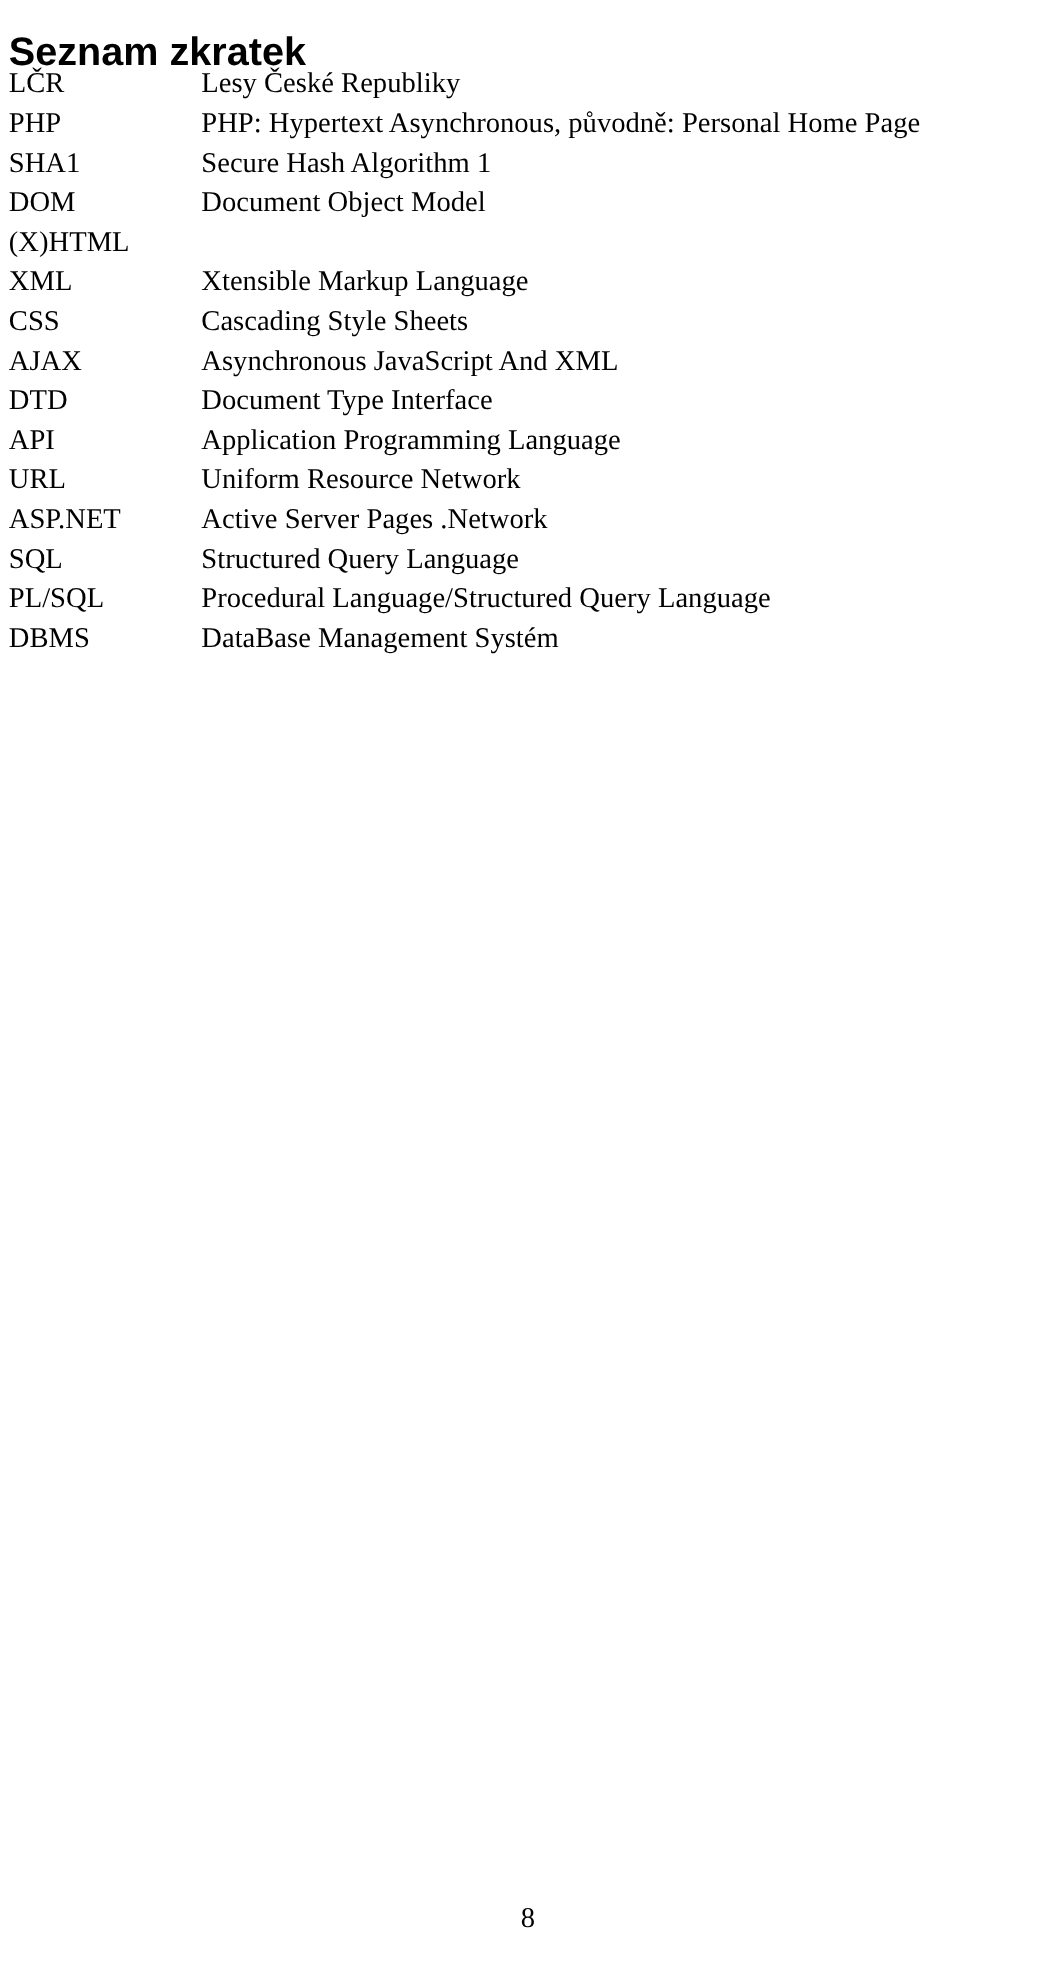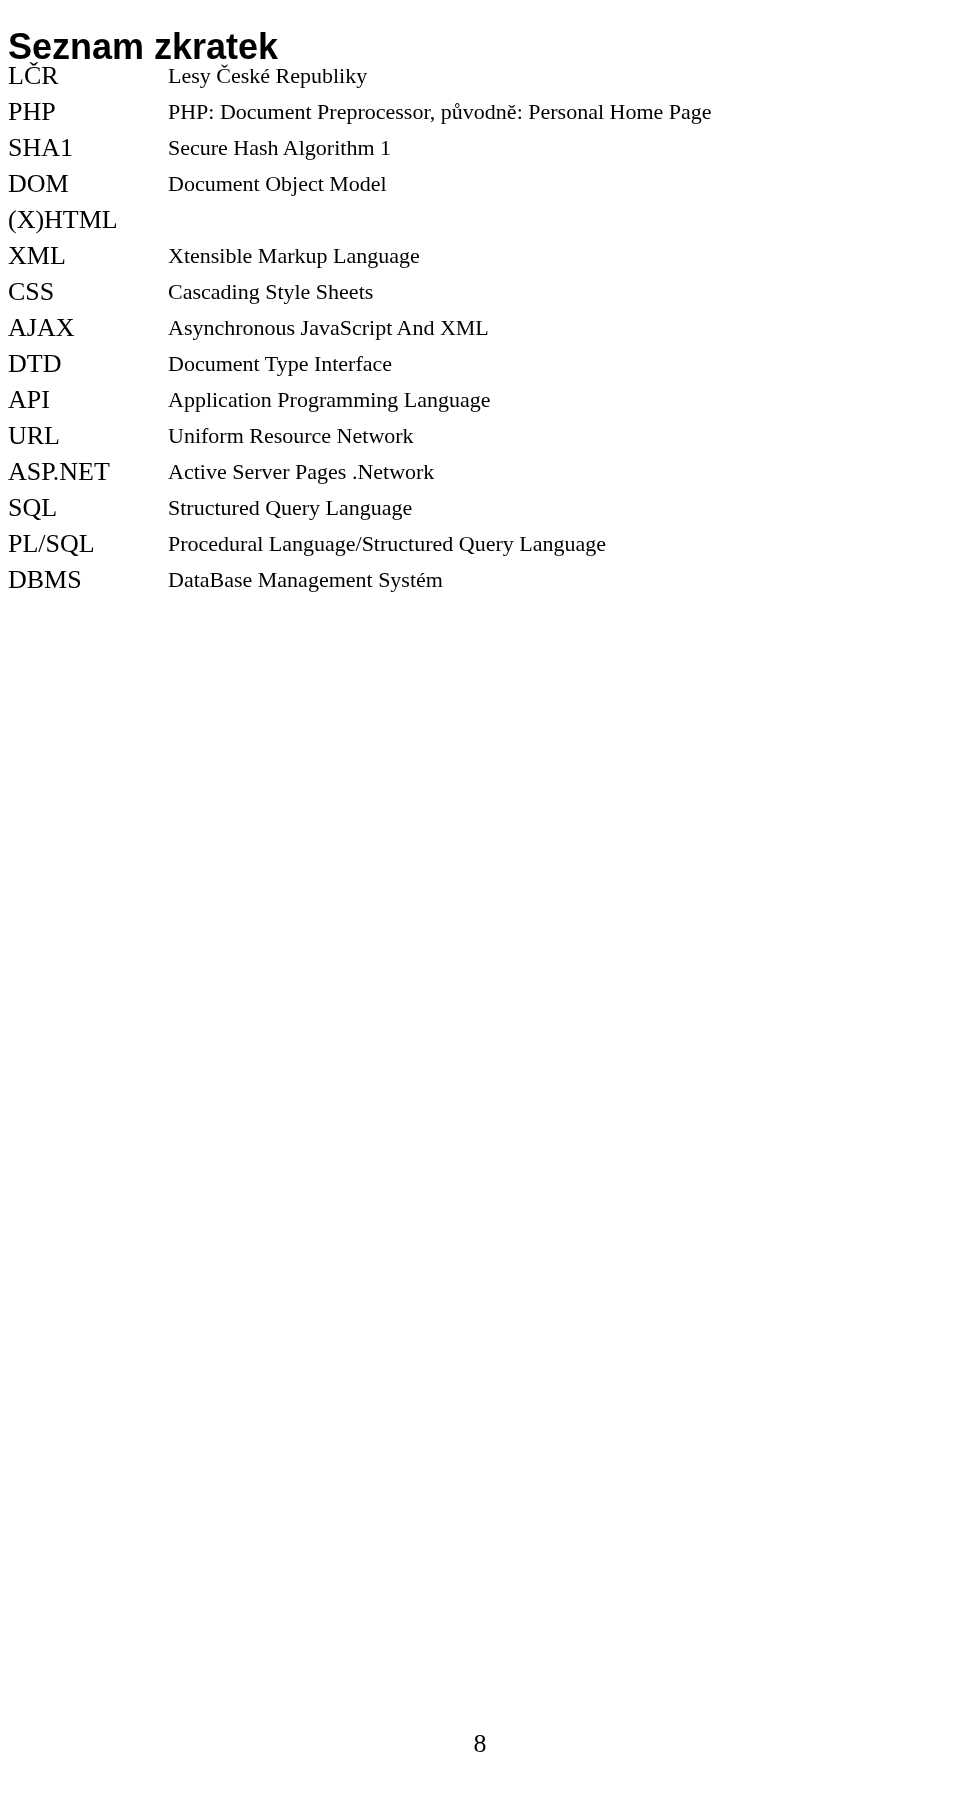--- a/index.html
+++ b/index.html
@@ -53,22 +53,23 @@
     width: 160px;
     flex: 0 0 160px;
     font-family: "Liberation Serif", "DejaVu Serif", serif;
     font-size: 26px;
     color: #000000;
   }
 
   .abbrev-def {
     flex: 1 1 auto;
     font-family: "Liberation Serif", "DejaVu Serif", serif;
-    font-size: 22px;
+    font-size: 26px;
     color: #000000;
+    margin-left: 15px;
   }
 
   .page-number {
     position: absolute;
     left: 0;
     right: 0;
     top: 1728px;
     text-align: center;
     font-family: "Liberation Serif", "DejaVu Serif", serif;
     font-size: 26px;
@@ -84,21 +85,21 @@
   <h1 class="page-title">Seznam zkratek</h1>
 
   <div class="abbrev-list">
 
   <div class="abbrev-row">
         <span class="abbrev-term">LČR</span>
         <span class="abbrev-def">Lesy České Republiky</span>
       </div>
       <div class="abbrev-row">
         <span class="abbrev-term">PHP</span>
-        <span class="abbrev-def">PHP: Document Preprocessor, původně: Personal Home Page</span>
+        <span class="abbrev-def">PHP: Hypertext Asynchronous, původně: Personal Home Page</span>
       </div>
       <div class="abbrev-row">
         <span class="abbrev-term">SHA1</span>
         <span class="abbrev-def">Secure Hash Algorithm 1</span>
       </div>
       <div class="abbrev-row">
         <span class="abbrev-term">DOM</span>
         <span class="abbrev-def">Document Object Model</span>
       </div>
       <div class="abbrev-row">

